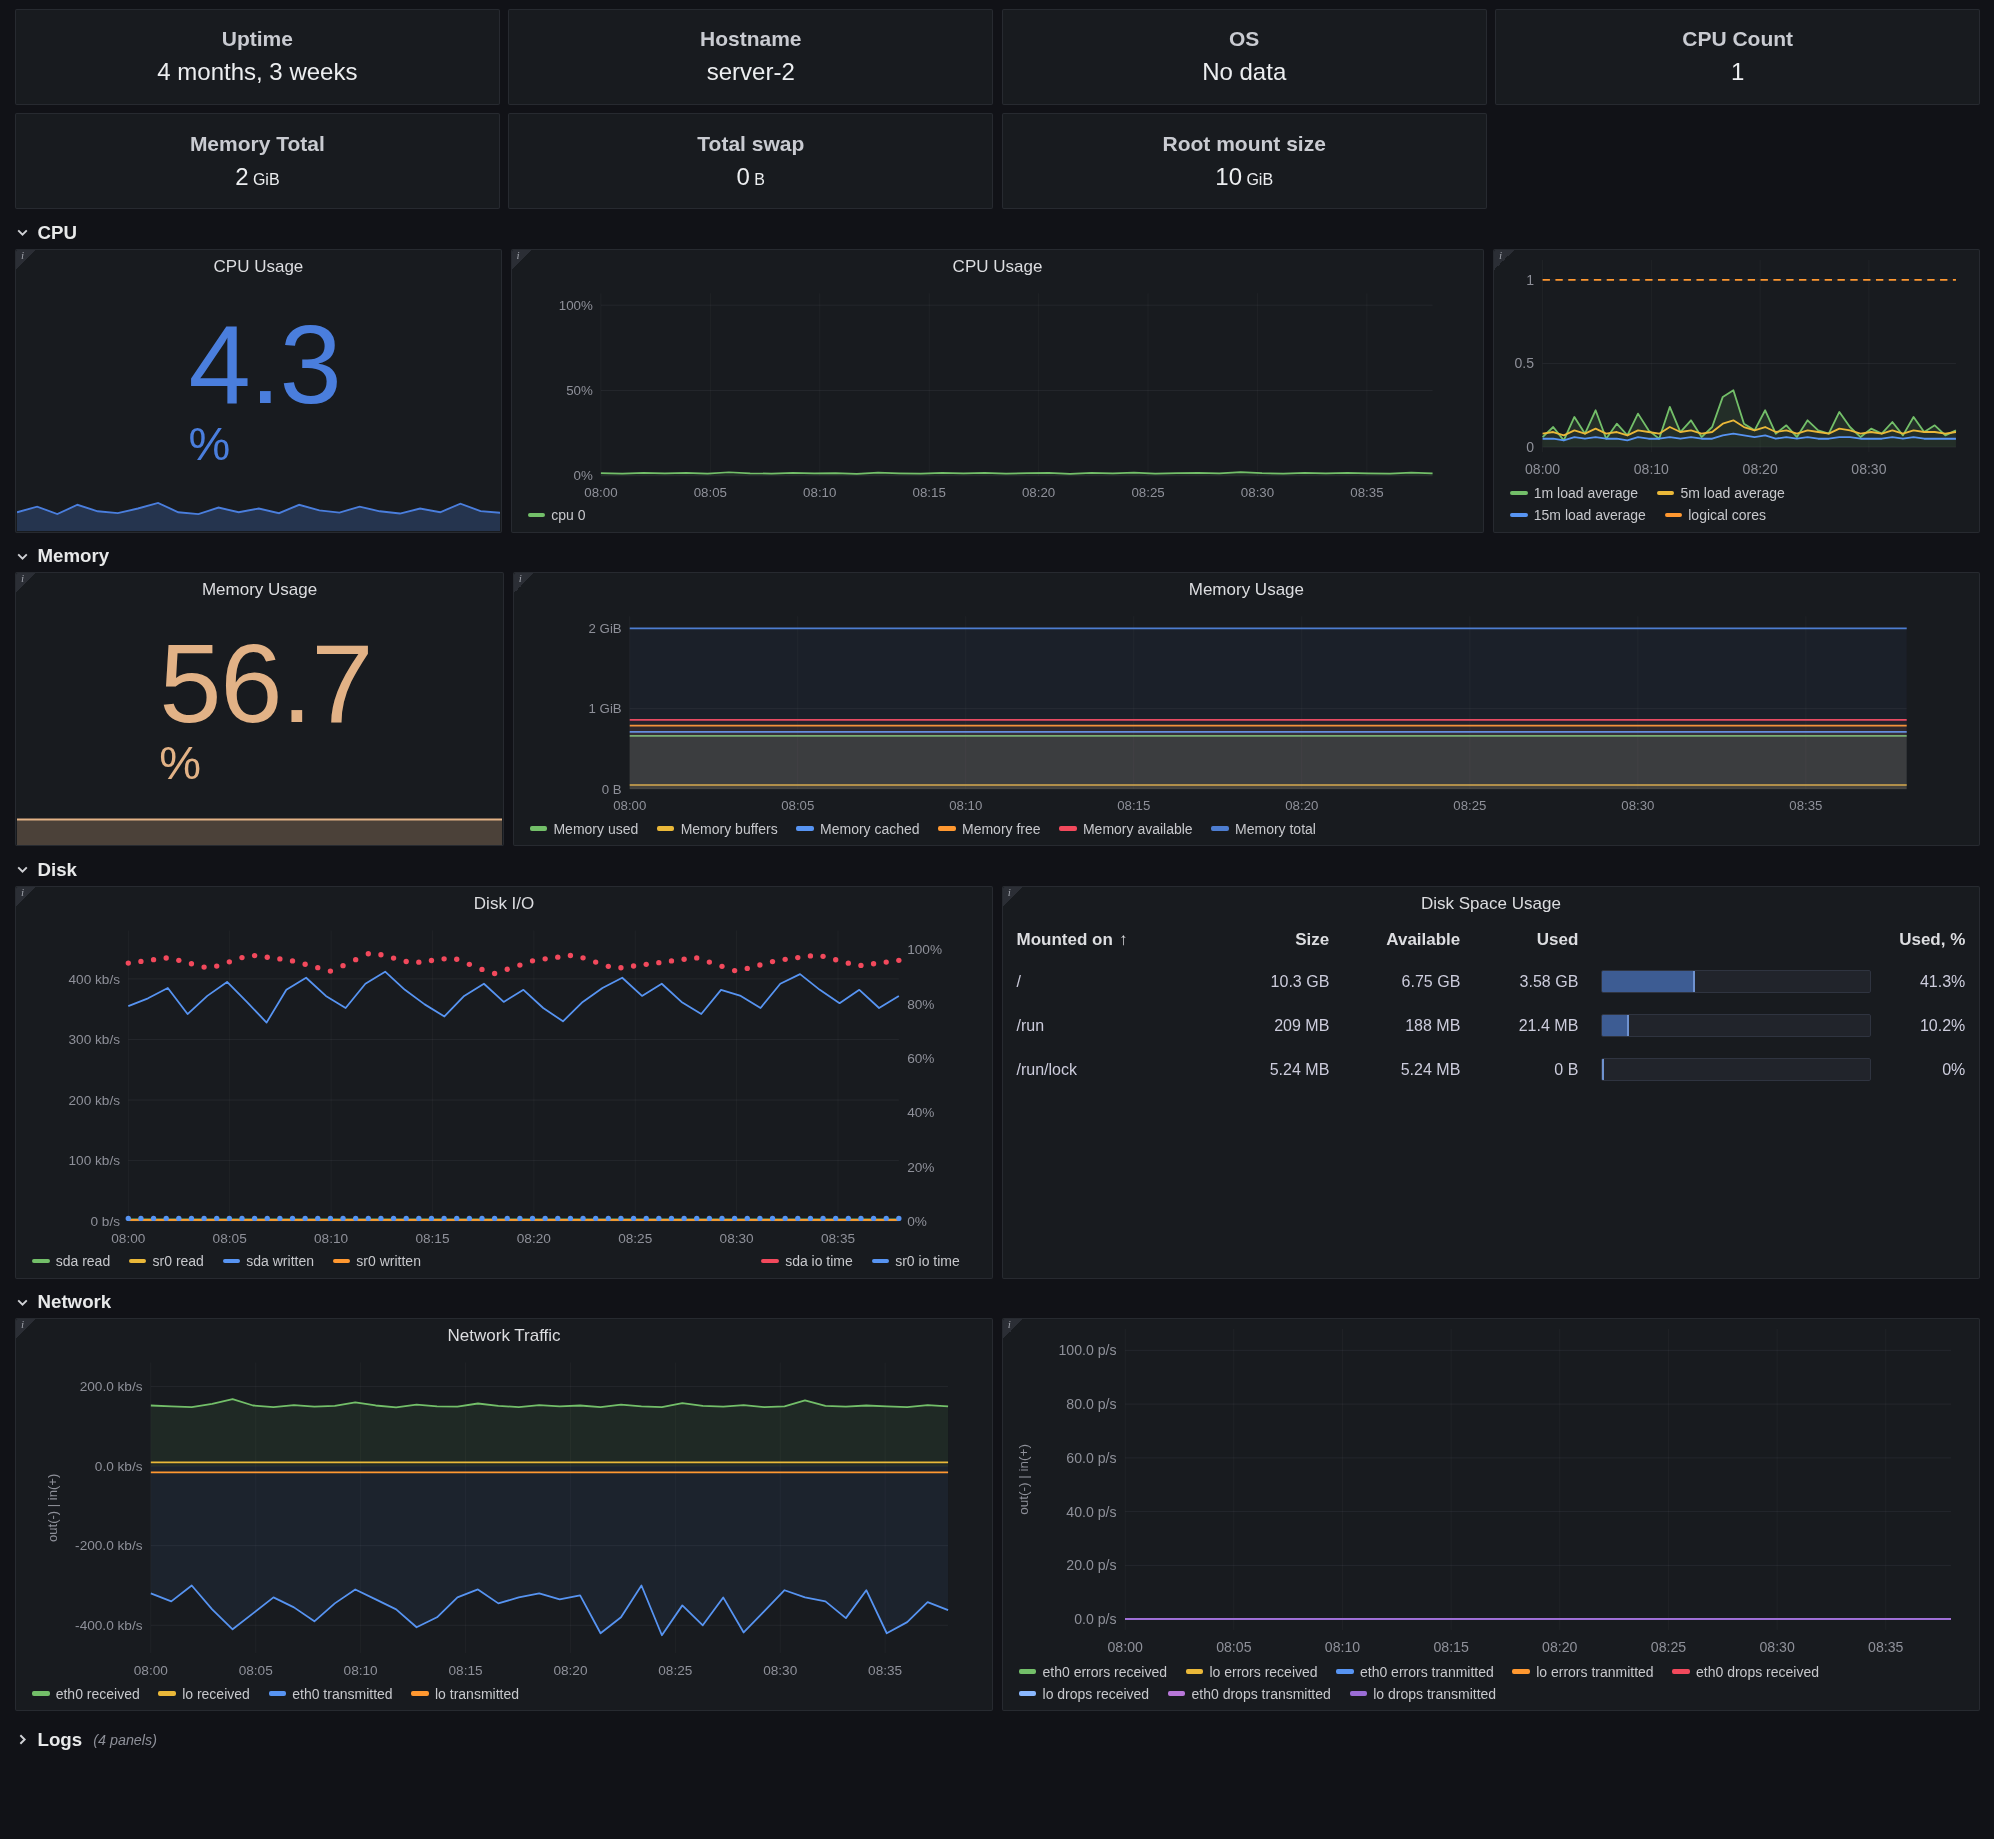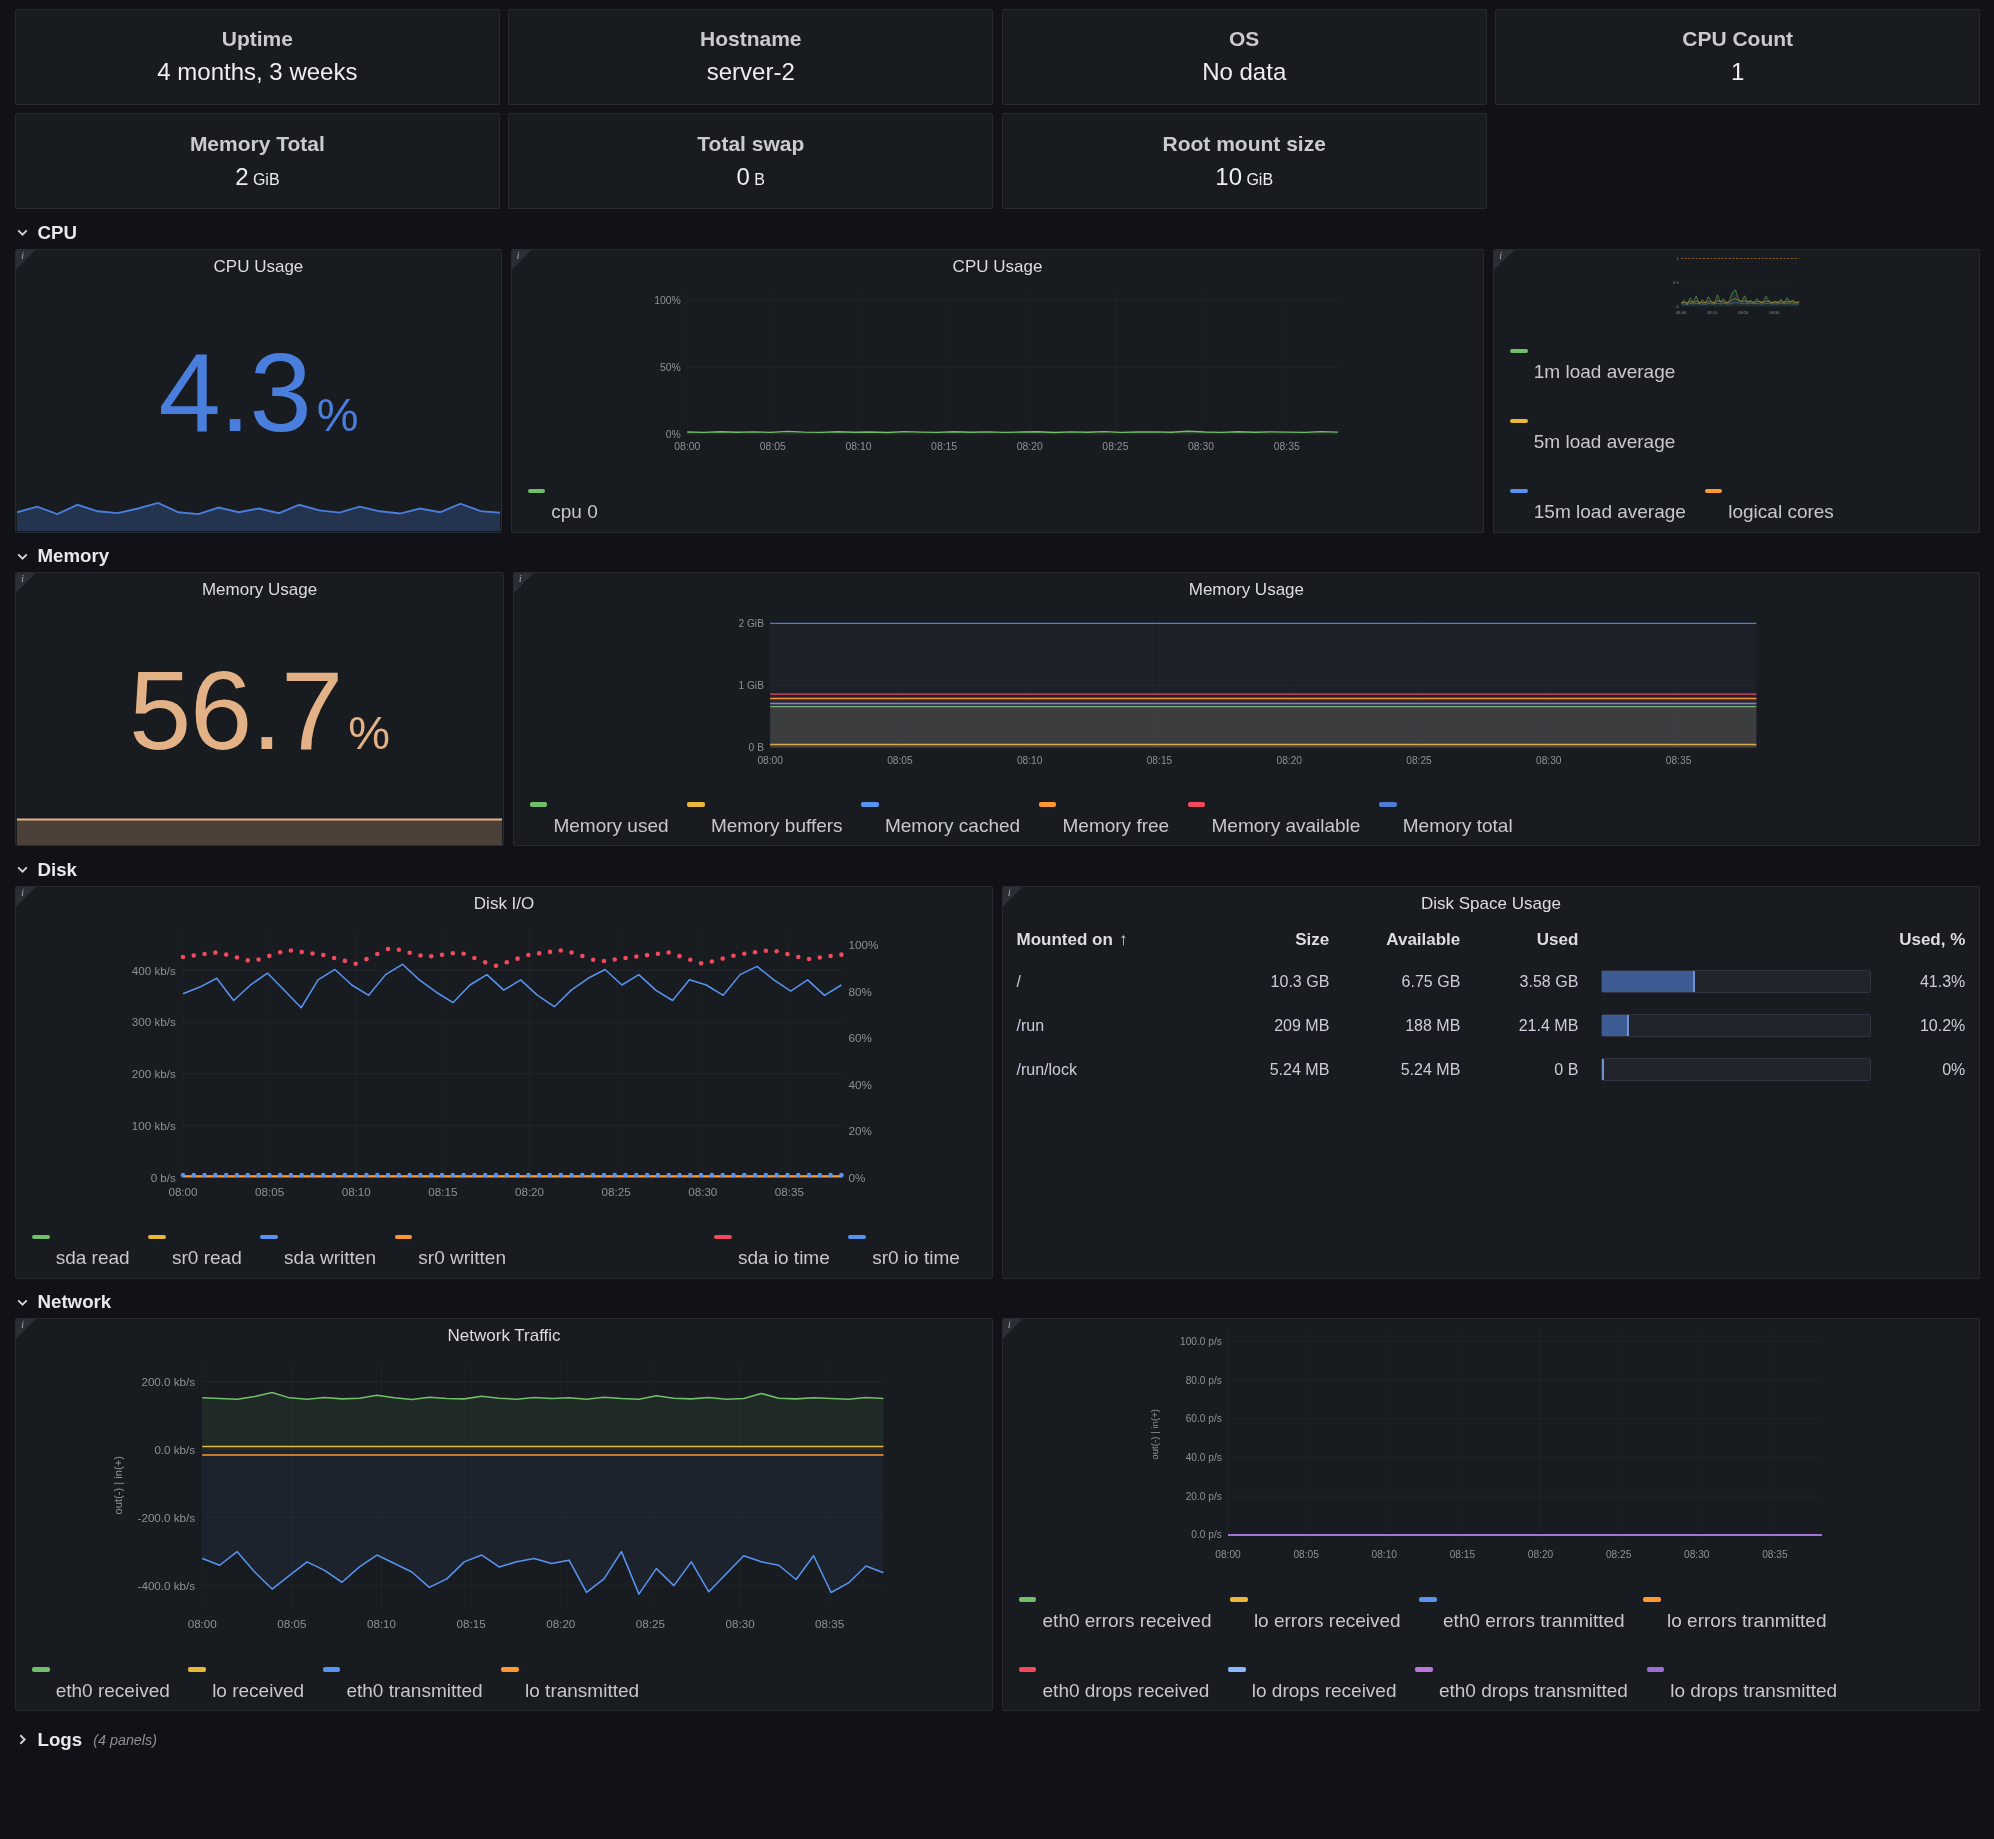--- a/index.html
+++ b/index.html
@@ -22,34 +22,34 @@
   .panel-header{height:34px;display:flex;align-items:center;justify-content:center;flex:0 0 auto;cursor:pointer;}
   .panel-title{font-size:17px;font-weight:500;color:#dcdde0;}
 
   .ov-panel{align-items:center;justify-content:center;gap:7.5px;}
   .ov-title{font-size:21px;color:#c9cbd1;font-weight:bold;}
   .ov-value{font-size:24px;font-weight:500;color:#eceef0;display:flex;align-items:baseline;}
   .u{font-size:16px;margin-left:4.4px;}
   .u:empty{display:none;}
 
   .stat-body{flex:1;display:flex;align-items:center;justify-content:center;padding-bottom:29px;}
-  .stat-flex{display:flex;align-items:baseline;}
+  .stat-flex{display:flex;align-items:baseline;flex-direction:column;}
   .stat-num{font-size:112px;font-weight:500;line-height:0.9;letter-spacing:-1.2px;}
   .stat-unit{font-size:47px;font-weight:500;margin-left:6.2px;}
   .spark{position:absolute;left:0.6px;right:0.6px;bottom:0.6px;height:45px;width:calc(100% - 1.2px);}
 
   .chart{flex:1 1 auto;width:100%;min-height:0;cursor:crosshair;display:block;}
   .chart text{font-family:"Liberation Sans",sans-serif;}
 
   .legend{flex:0 0 auto;display:flex;justify-content:space-between;align-items:flex-start;padding:2.5px 13.7px 8.7px 16px;}
   .legend-group{display:flex;flex-wrap:wrap;row-gap:6.2px;}
   .legend-narrow .legend-group{max-width:349px;}
   .legend-item{display:inline-flex;align-items:center;margin-right:18.7px;cursor:pointer;}
   .swatch{width:17.5px;height:4.4px;border-radius:1.9px;margin-right:6.2px;flex:0 0 auto;}
-  .legend-label{font-size:19px;color:#c7c8cc;white-space:nowrap;margin-top:42px;}
+  .legend-label{font-size:14px;color:#c7c8cc;white-space:nowrap;}
 
   .info-corner{position:absolute;top:0;left:0;width:20px;height:20px;background:linear-gradient(135deg,#2b2e35 50%,rgba(0,0,0,0) 50%);border-top-left-radius:1.9px;cursor:pointer;z-index:2;}
   .info-corner .g{position:absolute;top:0px;left:5px;font-size:11.2px;line-height:11.2px;color:#9da0a8;font-style:italic;font-family:"Liberation Serif",serif;}
 
   .table-wrap{flex:1;padding:0 13.7px;overflow:hidden;}
   .t-row{display:flex;align-items:center;height:44px;font-size:16px;color:#ccccdc;}
   .t-head{height:39px;font-weight:700;color:#dcdde0;font-size:17px;}
   .c-mount{flex:1;display:flex;align-items:center;gap:6.2px;min-width:0;}
   .c-size{width:125px;text-align:right;}
   .c-avail{width:131px;text-align:right;}

